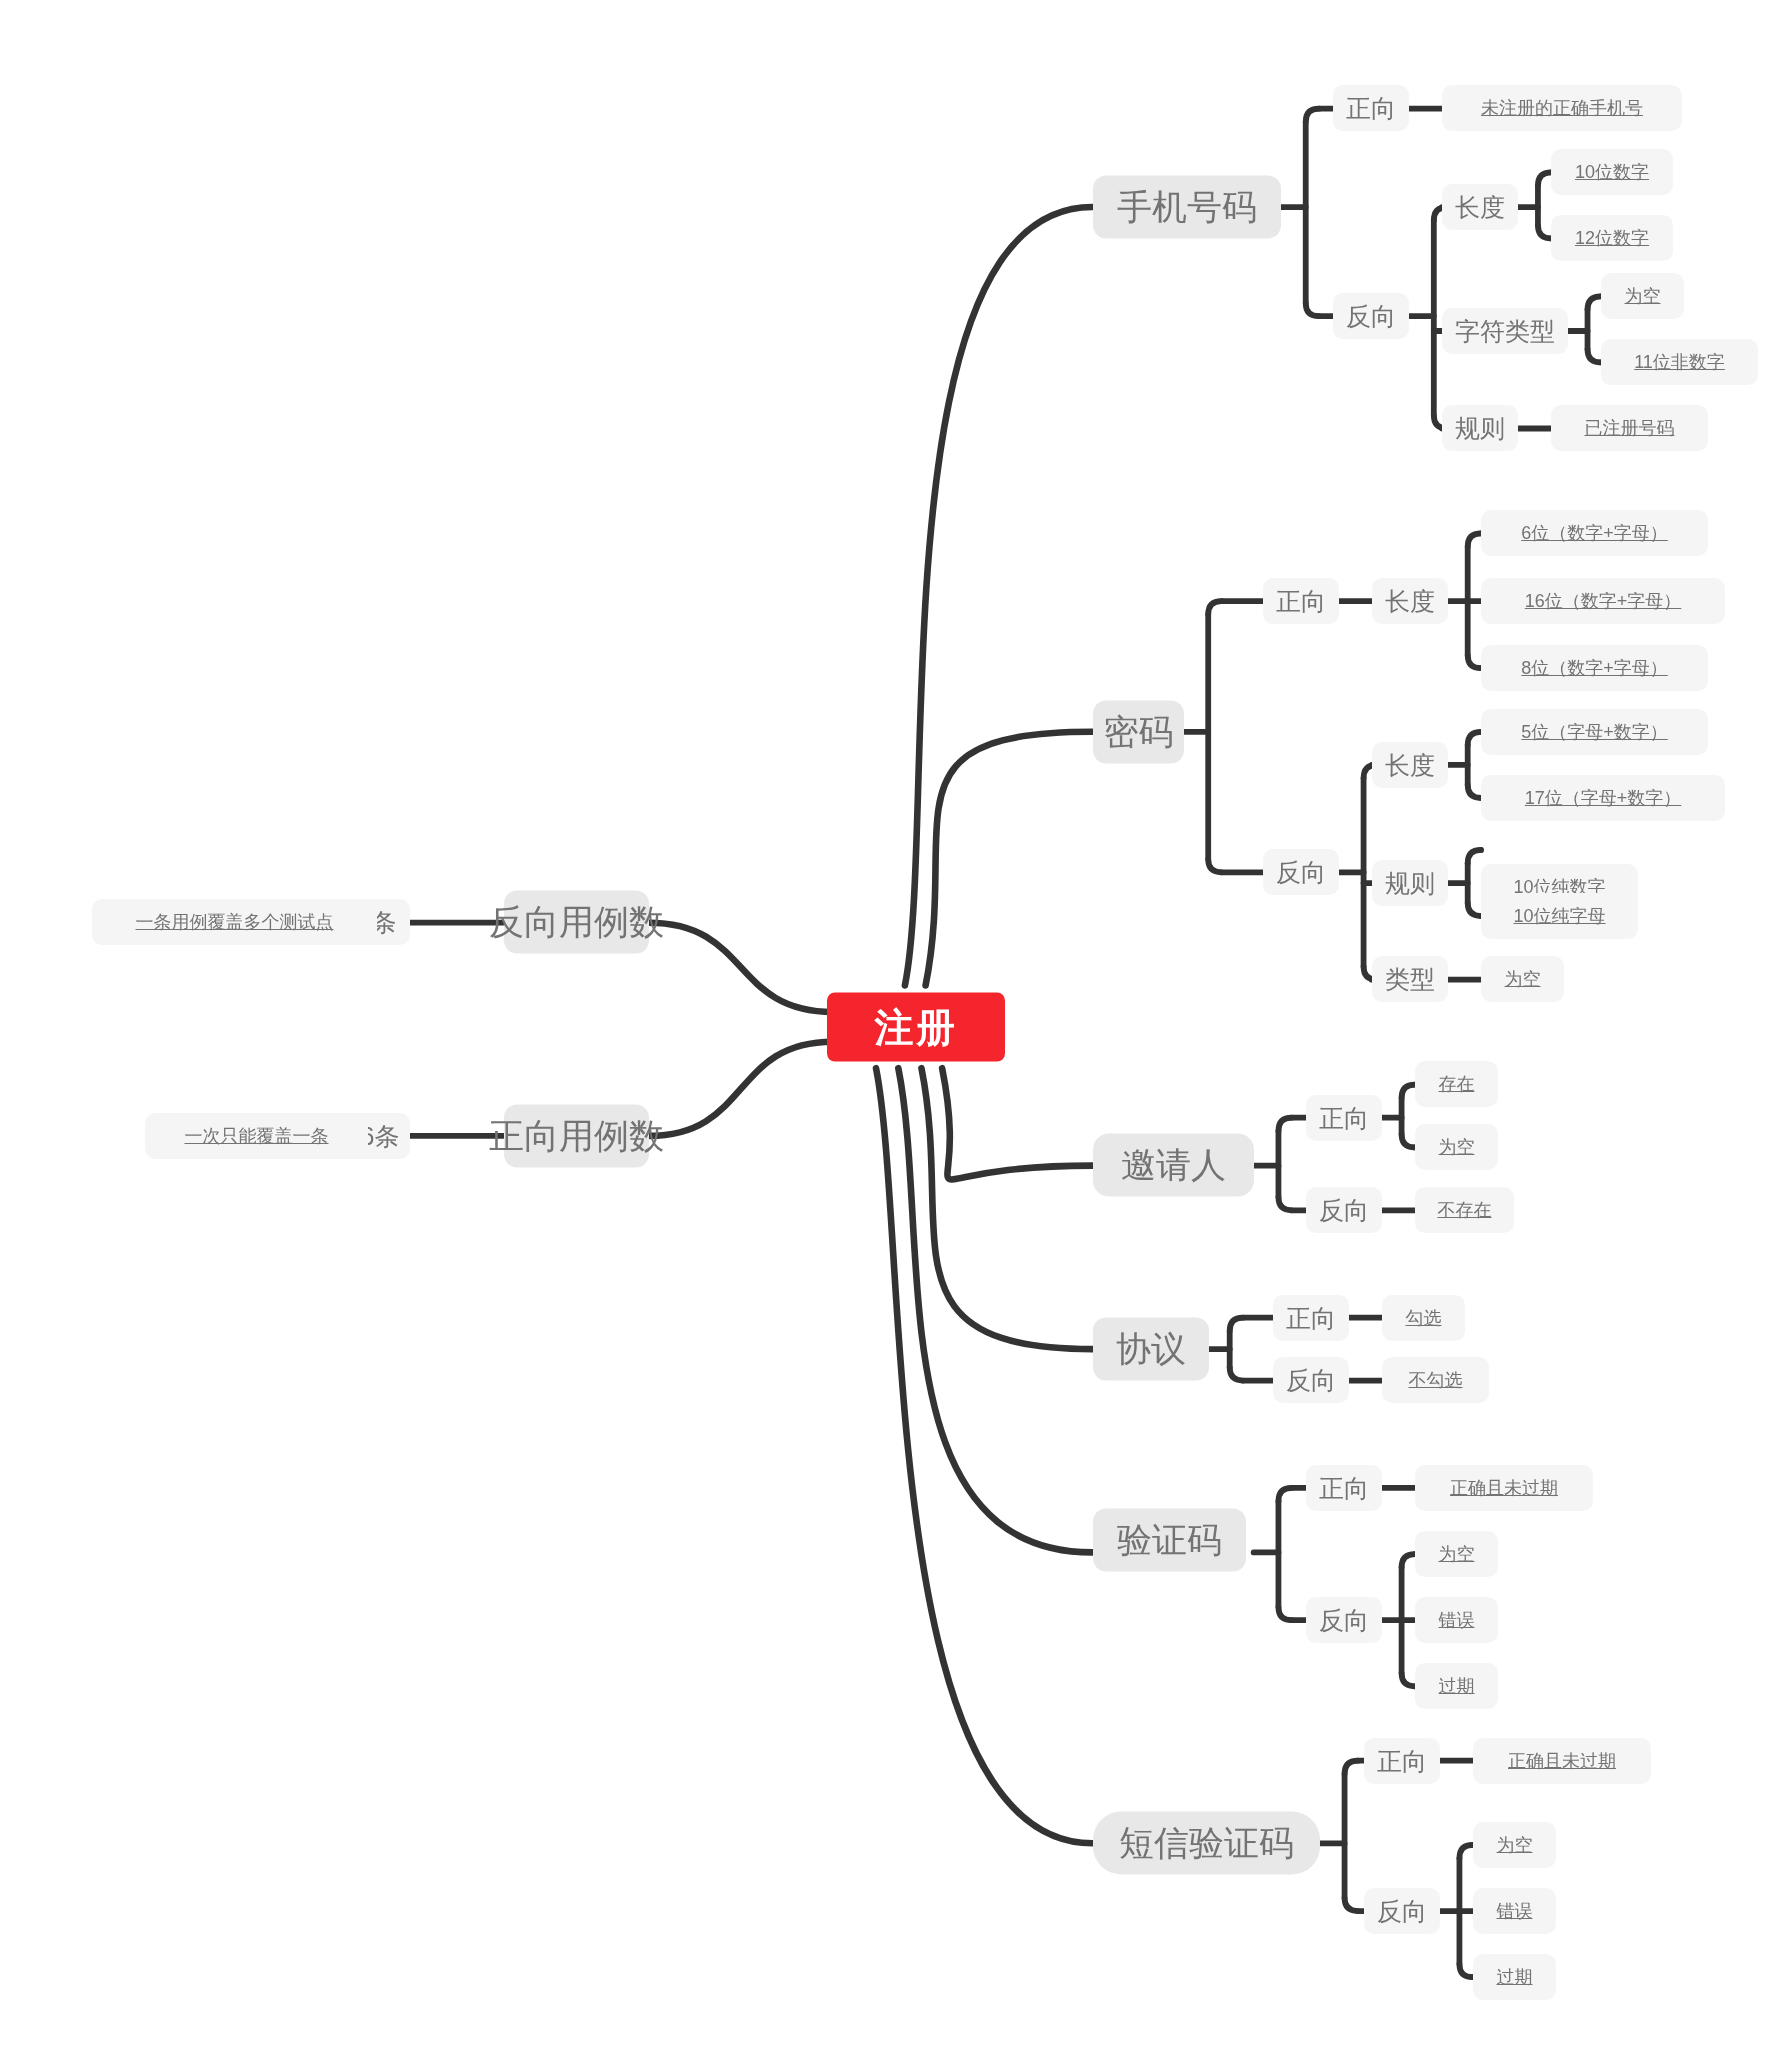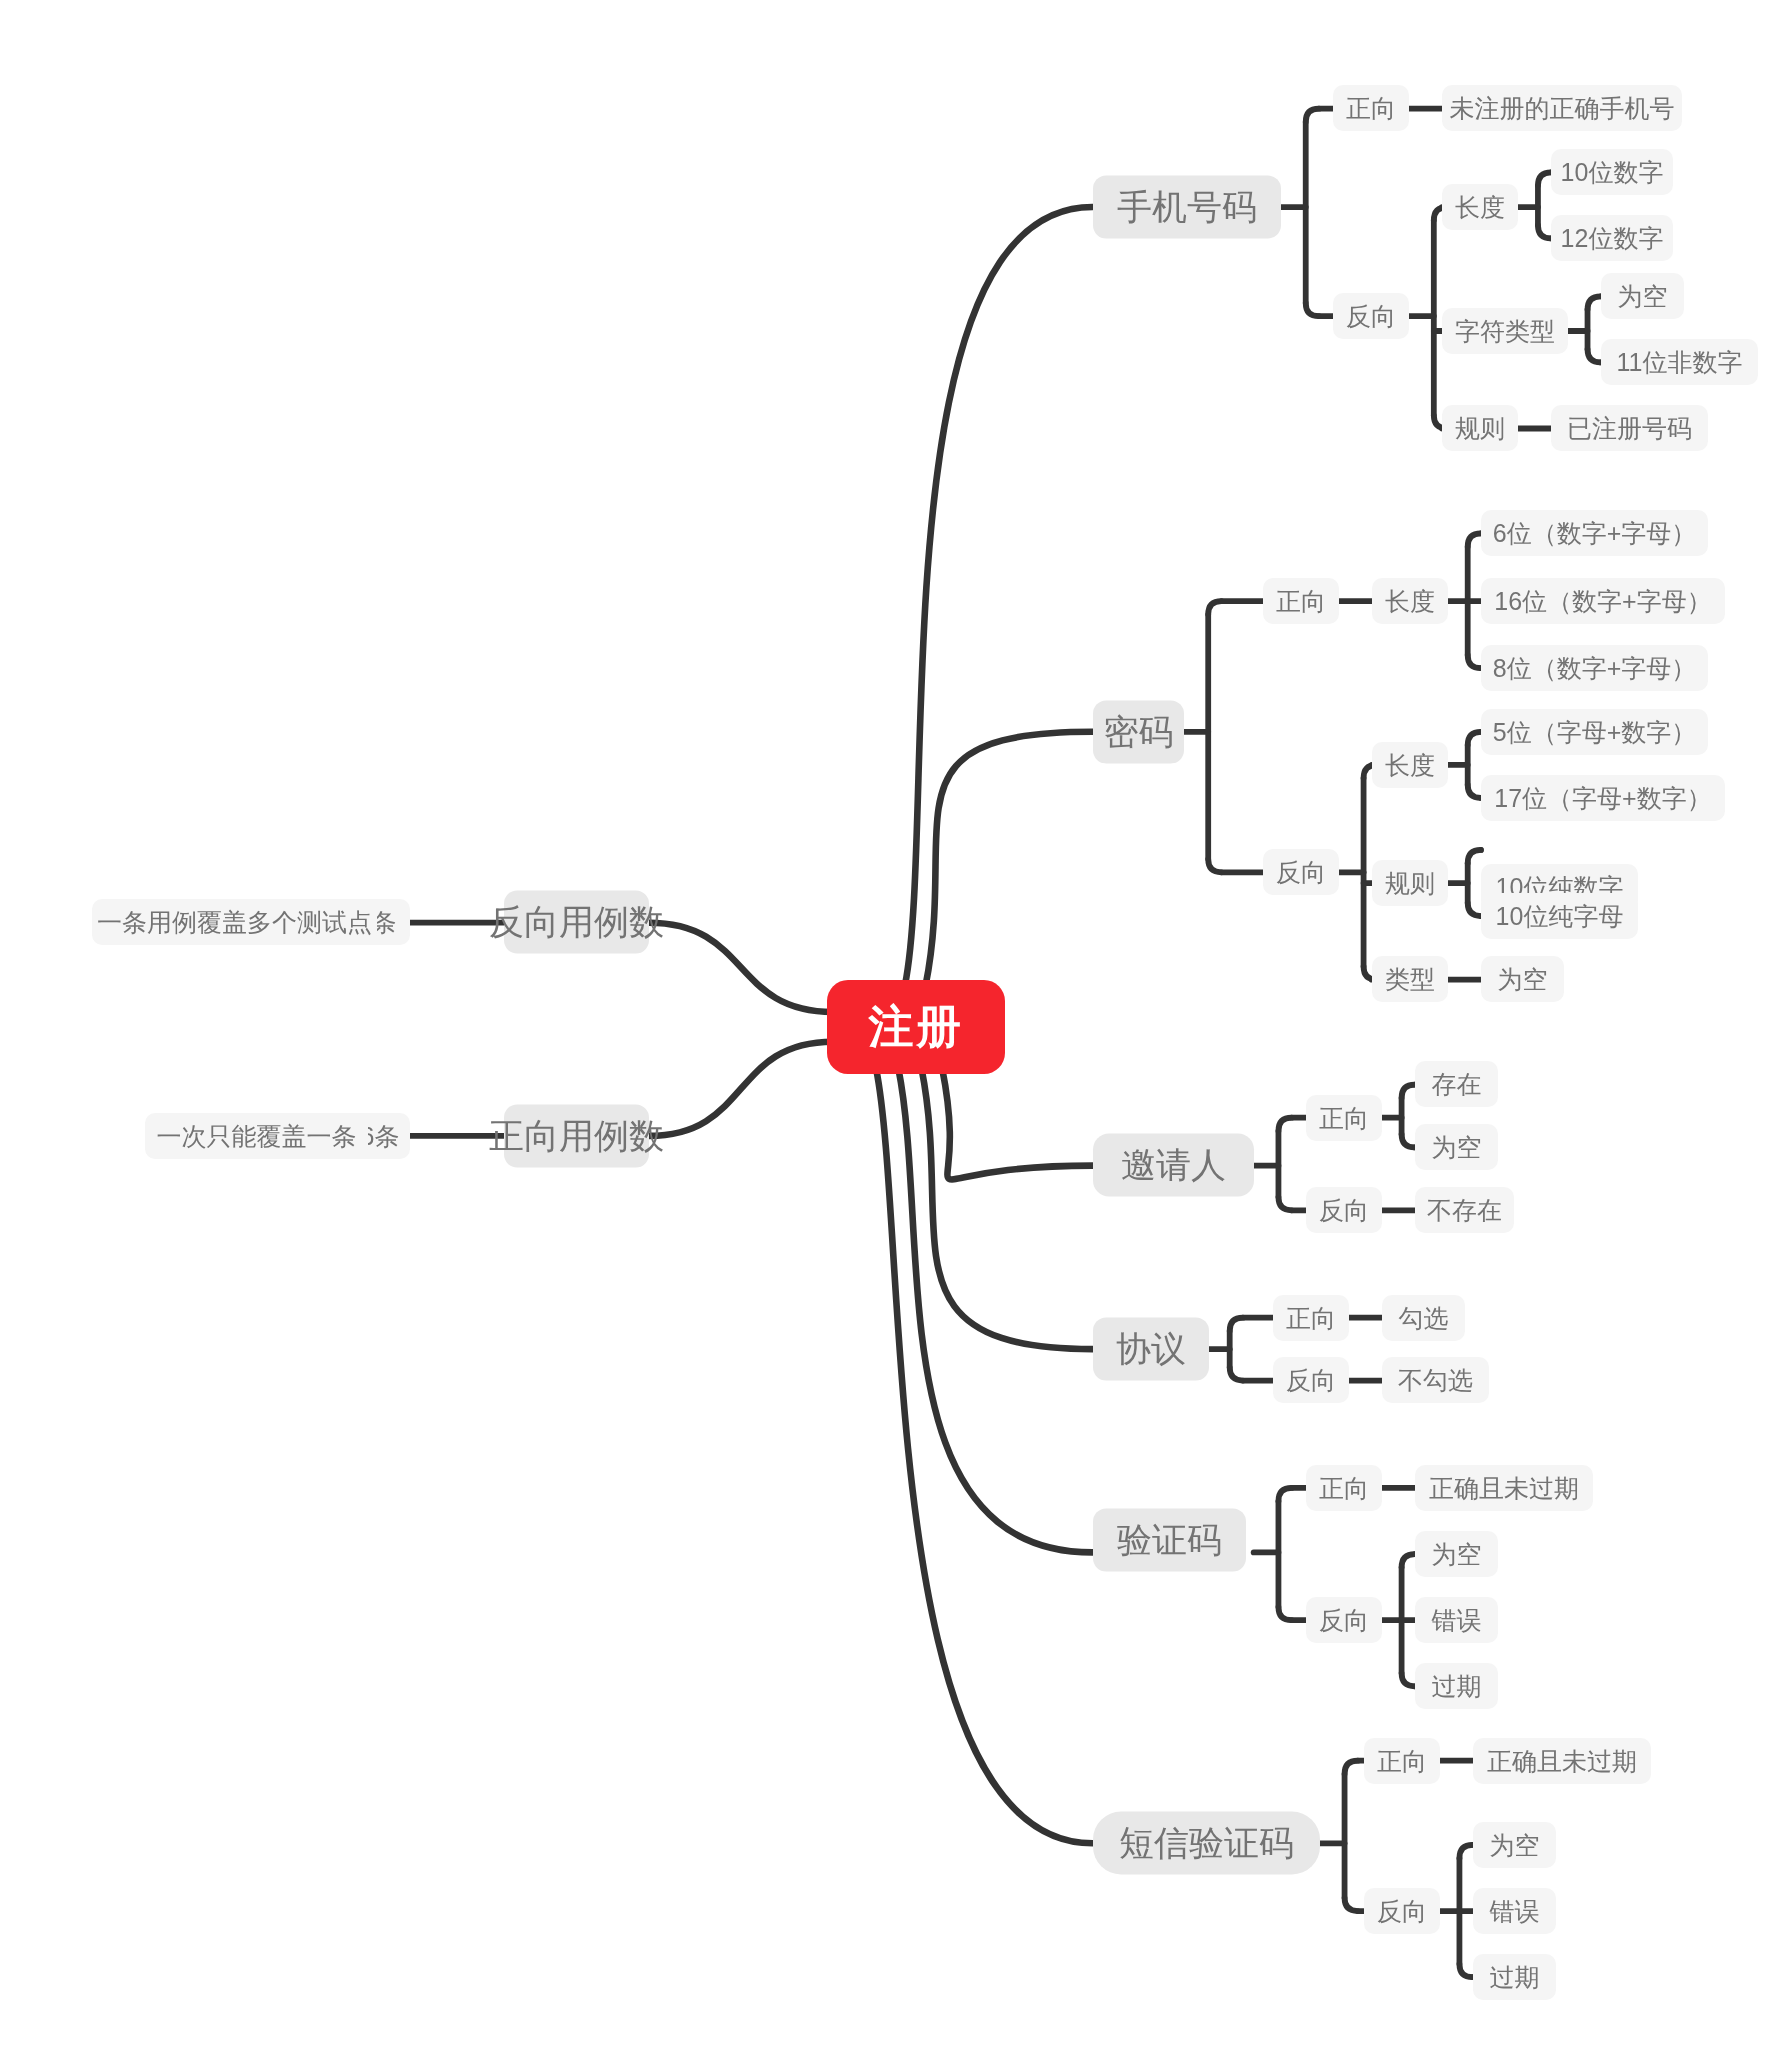--- a/index.html
+++ b/index.html
@@ -29,49 +29,50 @@
     justify-content:center;
     white-space:nowrap;
     border-radius:11.6px;
     color:#737373;
     transform:translateY(-50%);
   }
   
   .node.root{
     background:#F5252D;
     color:#ffffff;
-    font-size:45px;
+    font-size:39px;
     font-weight:bold;
     letter-spacing:2.5px;
-    border-radius:21px;
-    height:94px;
+    border-radius:8px;
+    height:69px;
   }
   
   .node.main{
     background:#E8E8E8;
     font-size:35px;
     height:63px;
     border-radius:13.2px;
     padding:0 16px;
   }
   
   .node.sub{
     background:#F5F5F5;
     font-size:25px;
     height:46px;
     border-radius:10px;
     padding:0 13.2px;
   }
   
   .node.leaf{
     background:#F5F5F5;
-    font-size:25px;
+    font-size:18px;
     height:46px;
     border-radius:10px;
     padding:0 13.2px;
+    text-decoration:underline;
   }
   .node.mini{
     background:#F5F5F5;
     font-size:25px;
     height:46px;
     border-radius:10px;
     padding:0 11.6px;
   }
 </style>
 </head>

